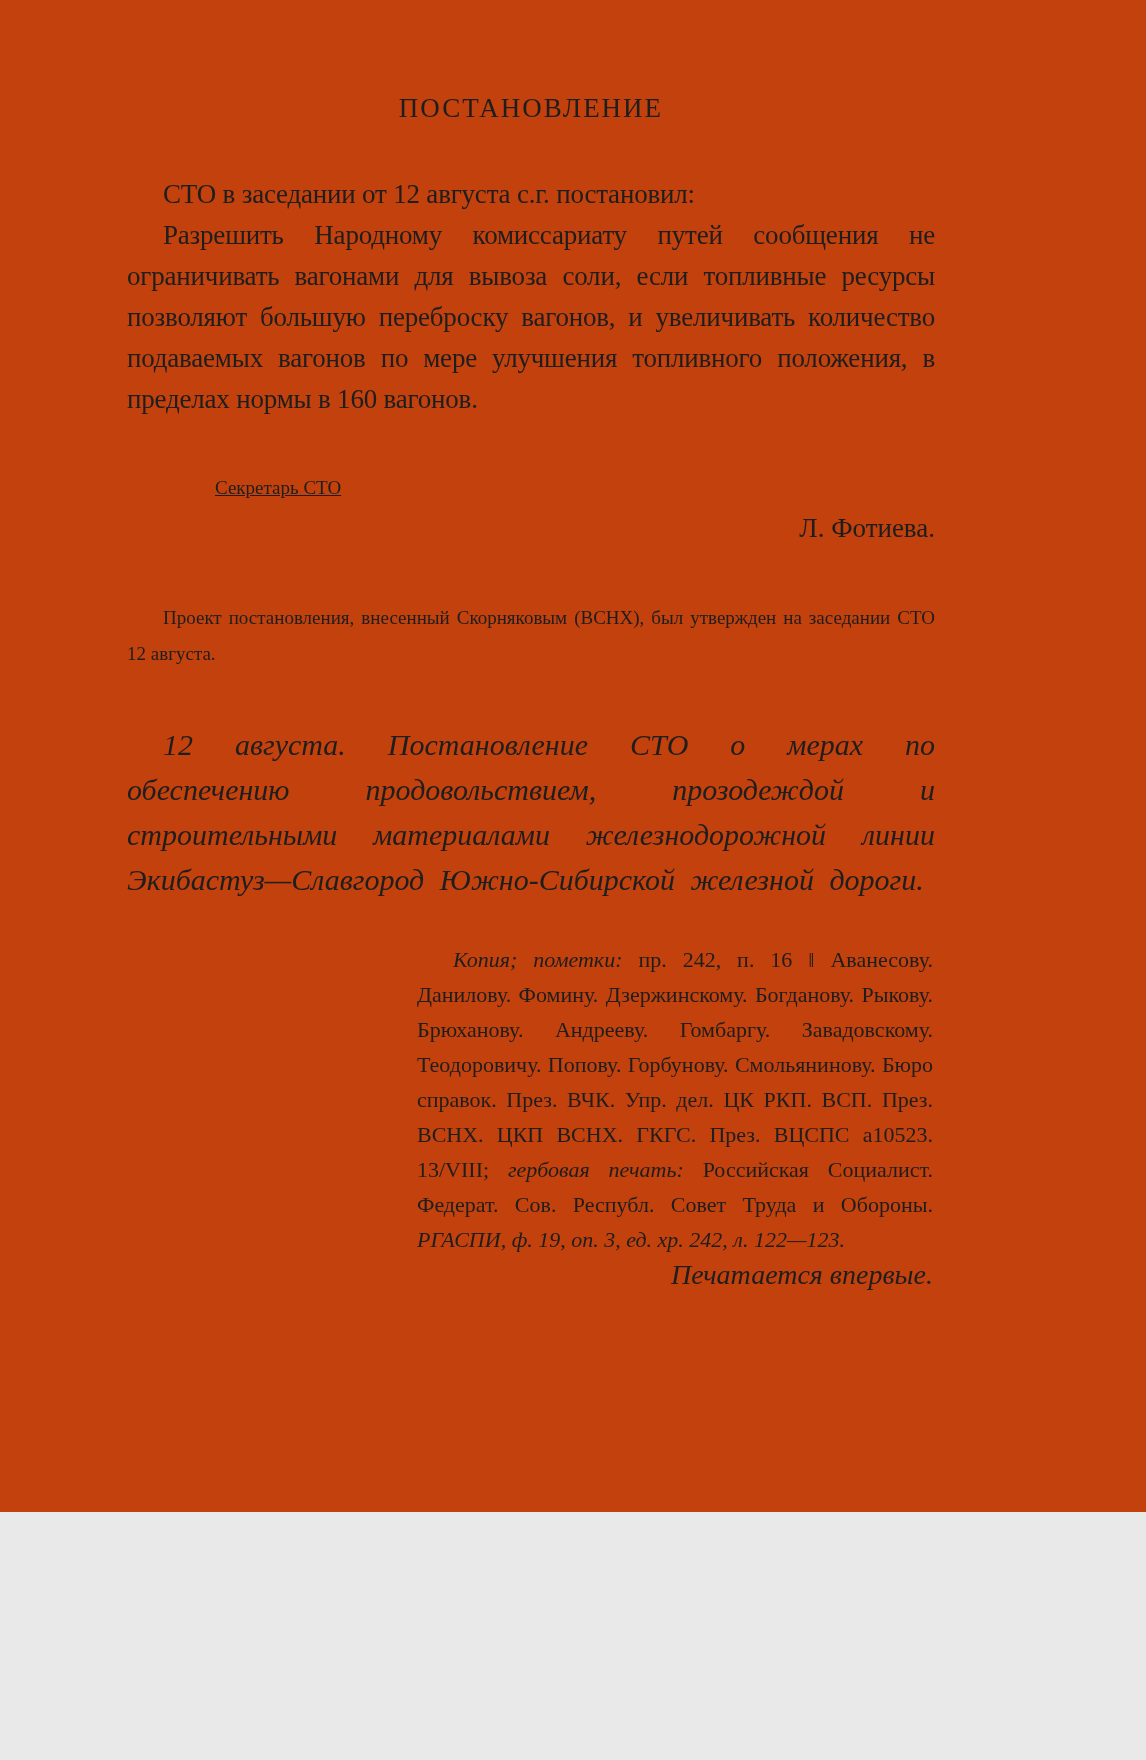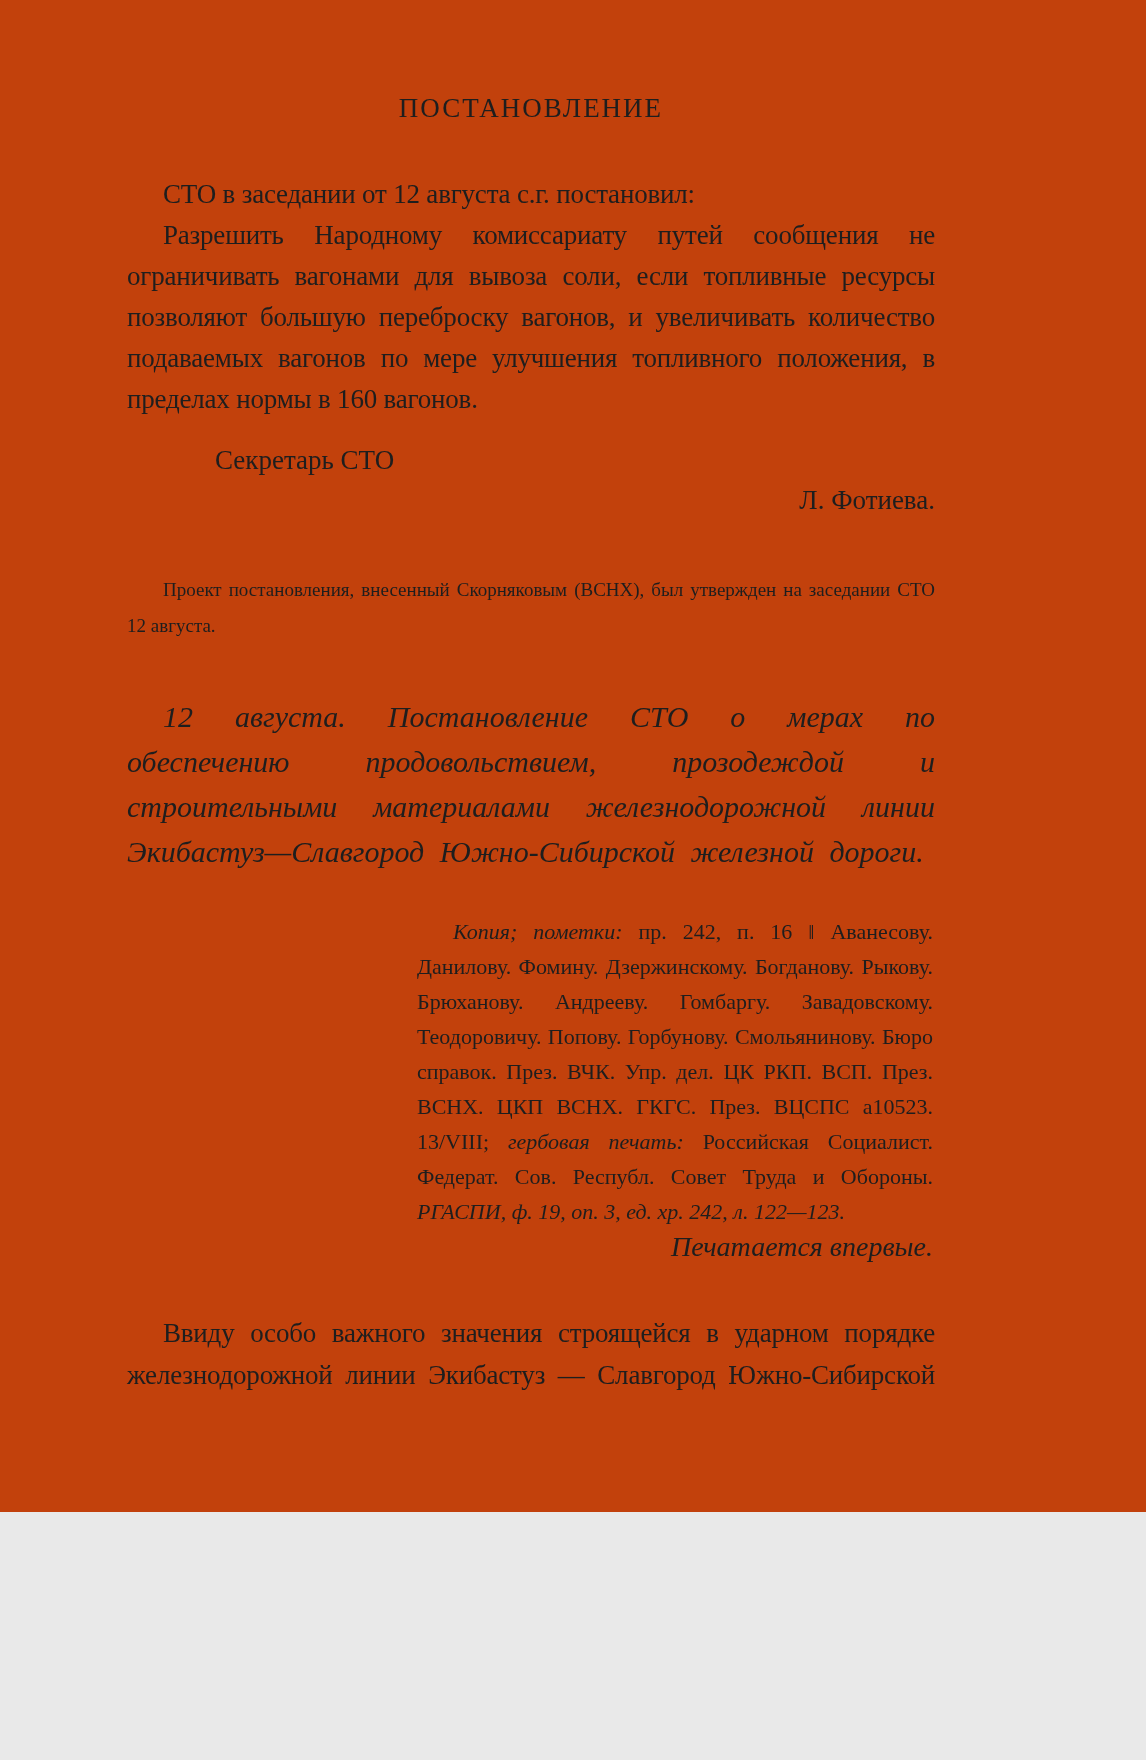--- a/index.html
+++ b/index.html
@@ -26,24 +26,25 @@
   }
   .para {
     font-size: 27px;
     line-height: 41px;
     text-align: justify;
     letter-spacing: -0.2px;
   }
   .indent { text-indent: 36px; }
   .intro { margin-top: 46px; }
   .sig-role {
-    margin-top: 20px;
+    margin-top: 48px;
     margin-left: 88px;
-    font-size: 27px;
+    font-size: 19px;
     line-height: 40px;
+    text-decoration: underline;
   }
   .sig-name {
     font-size: 27px;
     line-height: 40px;
     text-align: right;
   }
   .ed-note {
     margin-top: 52px;
     font-size: 19px;
     line-height: 36px;
@@ -123,18 +124,17 @@
     <div class="ed-note indent">Проект постановления, внесенный Скорняковым (ВСНХ), был утвержден на заседании СТО 12 августа.</div>
 
 
     <div class="section-title indent">12 августа. Постановление СТО о мерах по обеспечению продовольствием, прозодеждой и строительными материалами железнодорожной линии Экибастуз—Славгород Южно-Сибирской железной дороги.</div>
 
     <div class="source-note indent"><span class="it">Копия; пометки:</span><span> пр. 242, п. 16 ‖ Аванесову. Данилову. Фомину. Дзержинскому. Богданову. Рыкову. Брюханову. Андрееву. Гомбаргу. Завадовскому. Теодоровичу. Попову. Горбунову. Смольянинову. Бюро справок. През. ВЧК. Упр. дел. ЦК РКП. ВСП. През. ВСНХ. ЦКП ВСНХ. ГКГС. През. ВЦСПС а10523. 13/VIII; </span><span class="it">гербовая печать:</span><span> Российская Социалист. Федерат. Сов. Республ. Совет Труда и Обороны. </span><span class="it">РГАСПИ, ф. 19, оп. 3, ед. хр. 242, л. 122—123.</span></div>
 
     <div class="printed-first">Печатается впервые.</div>
 
 
-    <div class="body-start indent">Ввиду особо важного значения строящейся в ударном порядке железнодорожной линии Экибастуз — Славгород Южно-Сибирской</div>
 
   </div>
 
   <div class="page-number">188</div>
 </div>
 
 </body></html>

